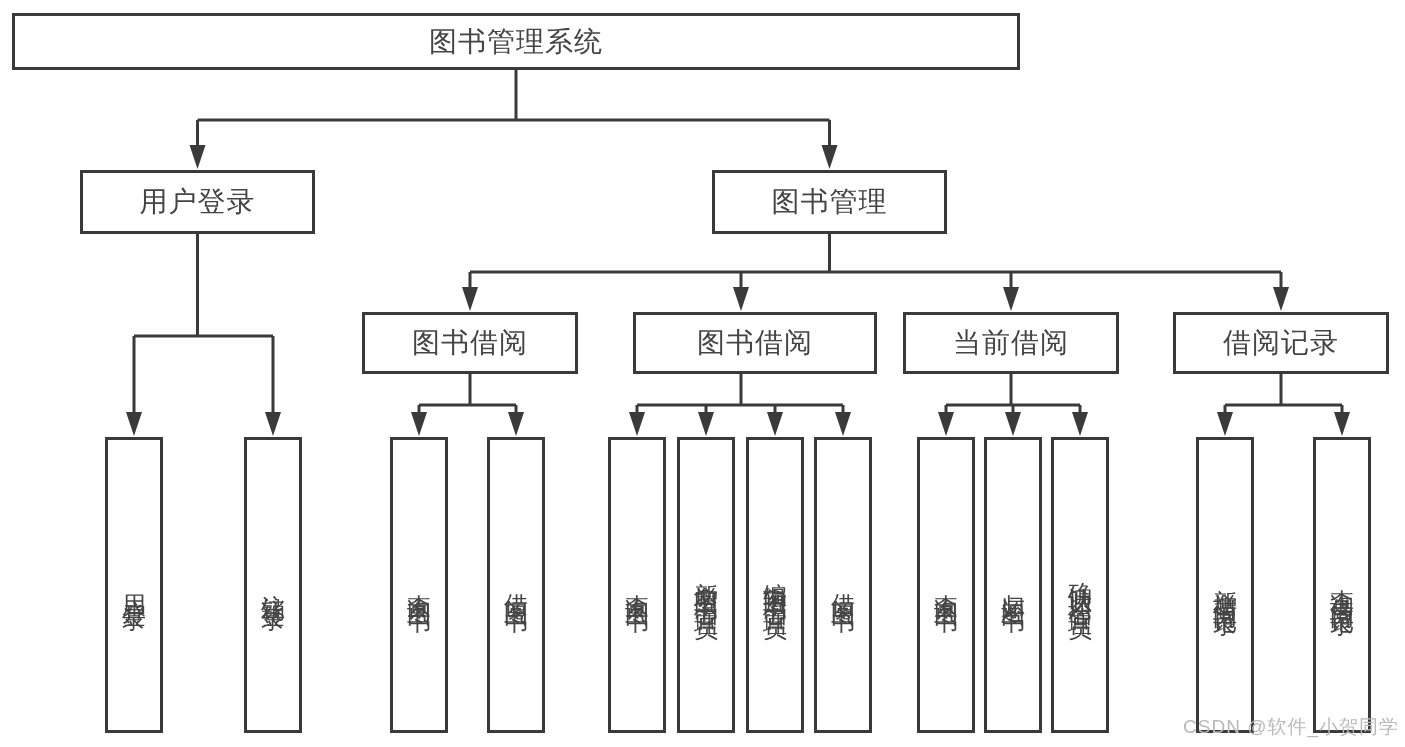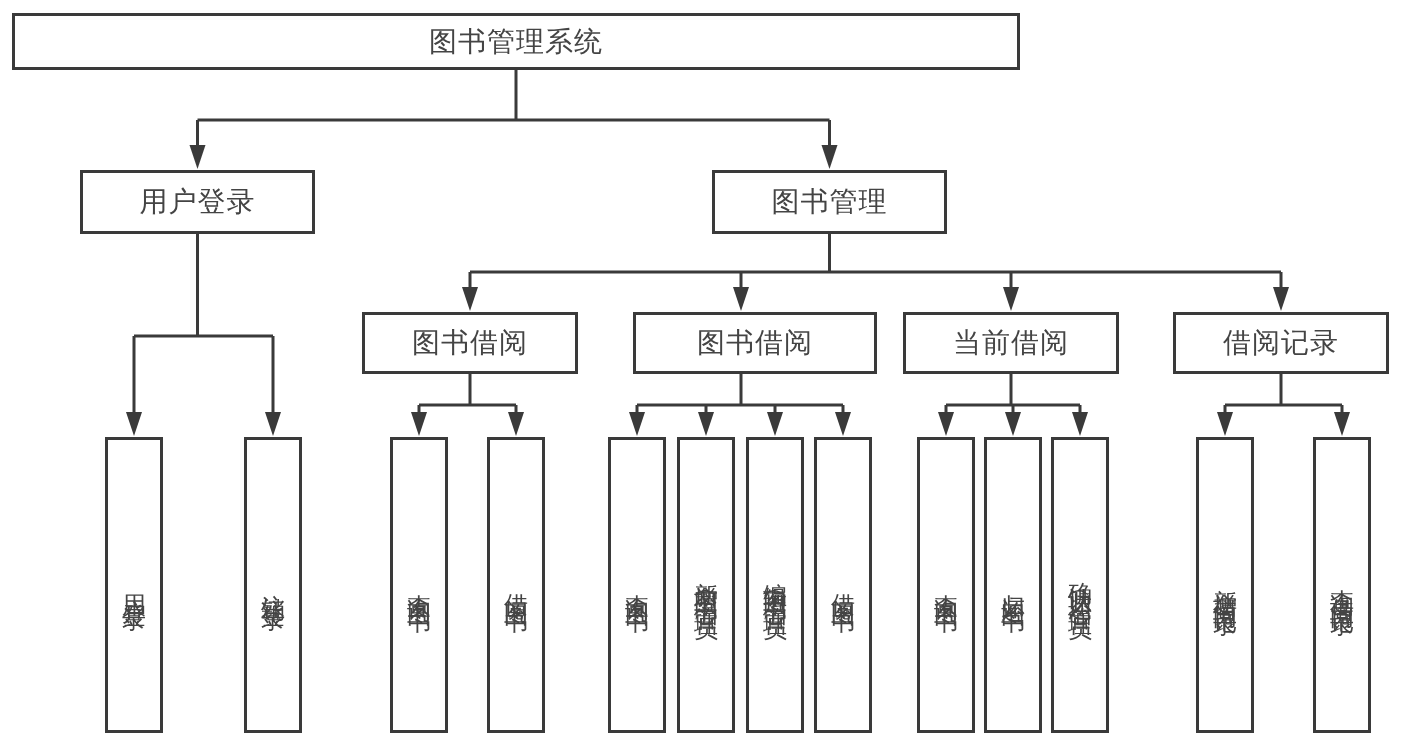--- a/index.html
+++ b/index.html
@@ -151,14 +151,15 @@
     <span>确认归还（管理员）</span>
   </div>
 
   <div class="node v-node" style="left:1196px; top:437px; width:58px; height:296px;">
     <span>新增借阅记录</span>
   </div>
   <div class="node v-node" style="left:1313px; top:437px; width:58px; height:296px;">
     <span>查询借阅记录</span>
   </div>
 
+  <div class="watermark">CSDN @软件_小贺同学</div>
 
 </div>
 
 </body></html>

